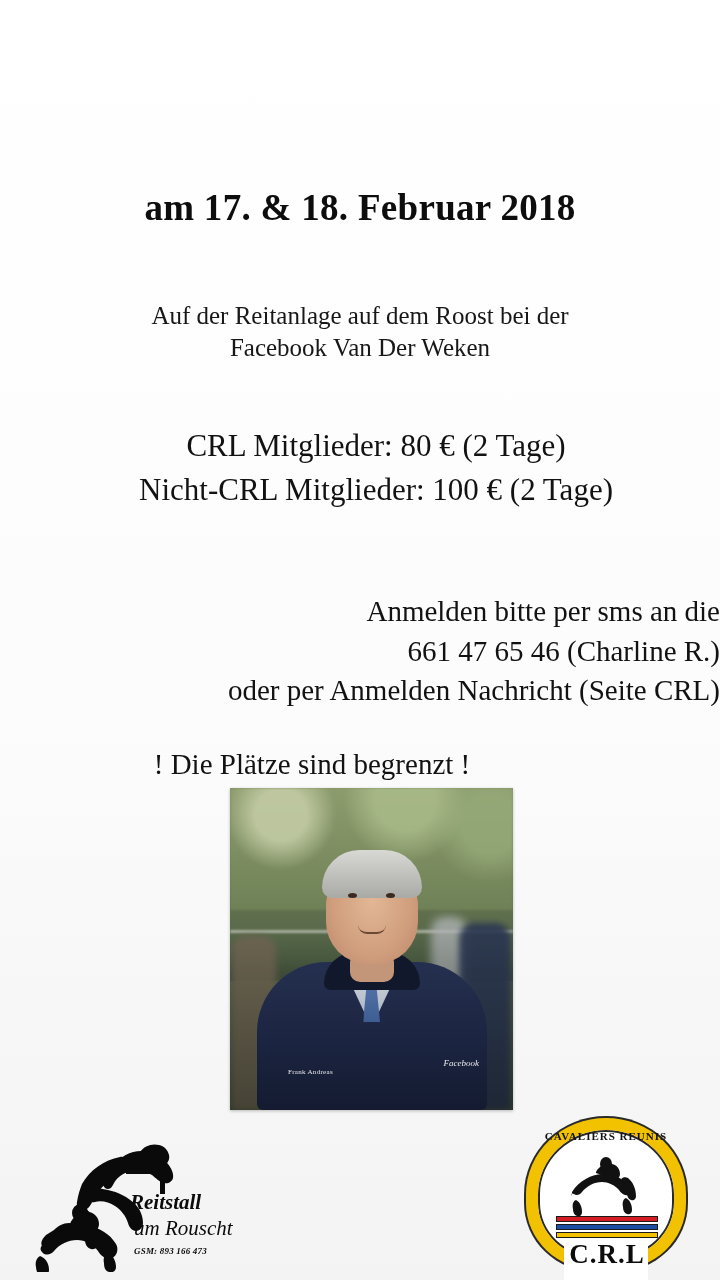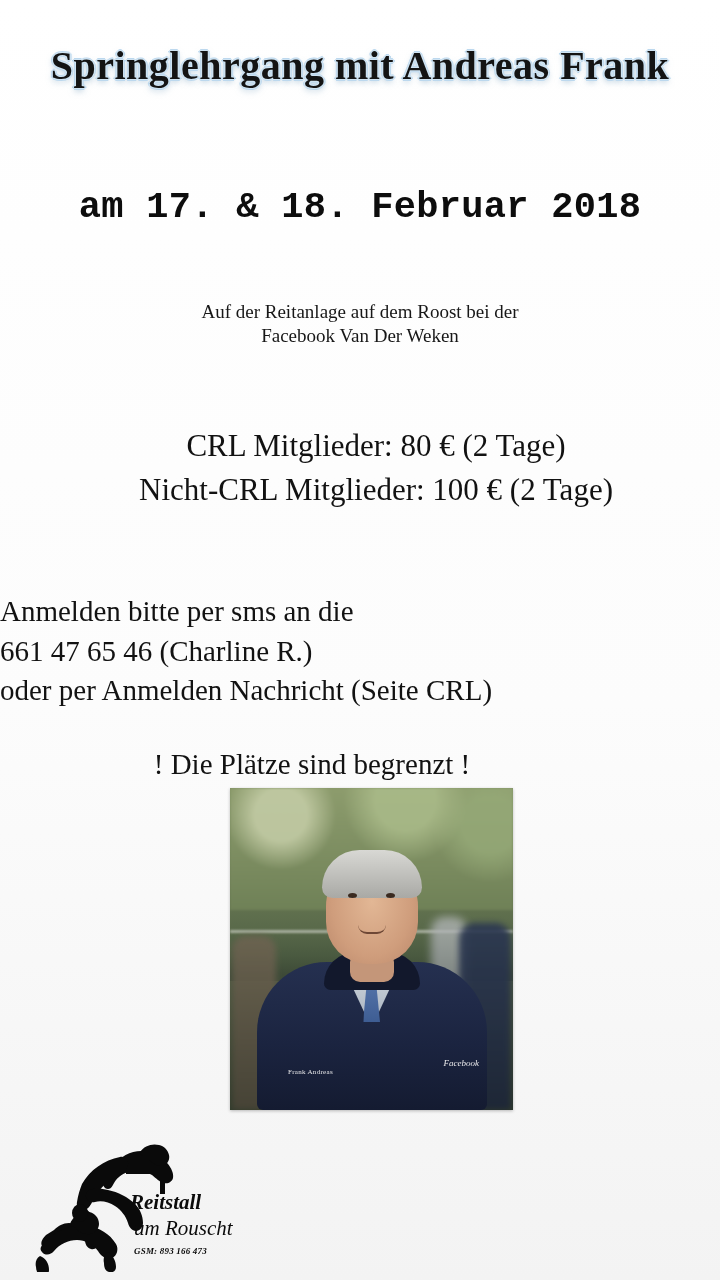--- a/index.html
+++ b/index.html
@@ -50,36 +50,36 @@
     line-height: 1.1;
   }
 
   
   .date {
     position: absolute;
     top: 186px;
     left: 0;
     width: 720px;
     text-align: center;
-    font-family: Liberation Mono, monospace;
+    font-family: Liberation Serif, serif;
     font-weight: bold;
     font-size: 37px;
     color: #0d0d0d;
     letter-spacing: 0.3px;
   }
 
   
   .venue {
     position: absolute;
     top: 300px;
     left: 0;
     width: 720px;
     text-align: center;
     font-family: "Liberation Serif", serif;
-    font-size: 19px;
+    font-size: 25px;
     line-height: 1.28;
     color: #171717;
   }
 
   
   .prices {
     position: absolute;
     top: 424px;
     left: 16px;
     width: 720px;
@@ -89,21 +89,21 @@
     line-height: 1.42;
     color: #121212;
   }
 
   
   .registration {
     position: absolute;
     top: 592px;
     left: 0;
     width: 720px;
-    text-align: left;
+    text-align: right;
     font-family: "Liberation Serif", serif;
     font-size: 29px;
     line-height: 1.37;
     color: #121212;
   }
 
   
   .limited {
     position: absolute;
     top: 748px;
@@ -401,23 +401,20 @@
     font-size: 27px;
     letter-spacing: 1px;
     color: #0c0c0c;
   }
 </style>
 </head>
 <body>
 
 <div class="poster">
 
-  <div class="title-wrap">
-    <div class="title">Springlehrgang mit Andreas Frank</div>
-  </div>
 
   <div class="date">am 17. &amp; 18. Februar 2018</div>
 
   <div class="venue">
     <div>Auf der Reitanlage auf dem Roost bei der</div>
     <div>Facebook Van Der Weken</div>
   </div>
 
   <div class="prices">
     <div>CRL Mitglieder: 80 € (2 Tage)</div>
@@ -480,14 +477,35 @@
         <ellipse cx="58" cy="101" rx="8" ry="9"></ellipse>
         <path d="M18 144c6 2 9 8 9 14 0 4-3 7-7 6s-6-5-6-9c-1-4 0-9 4-11z"></path>
         <path d="M86 140c5 3 8 9 8 15 0 4-3 6-7 5s-5-5-5-9c-1-4 0-9 4-11z"></path>
       </g>
     </svg>
     <div class="txt1">Reitstall</div>
     <div class="txt2">um Rouscht</div>
     <div class="txt3">GSM: 893 166 473</div>
   </div>
 
+  <div class="logo-crl">
+    <div class="crl-ring"></div>
+    <div class="crl-cut"></div>
+    <div class="crl-arc-text">CAVALIERS REUNIS</div>
+    <svg style="position:absolute;left:54px;top:36px" width="82" height="66" viewBox="0 0 82 66">
+      <g fill="#111111">
+        <path d="M6 42c7-11 19-18 32-18 10 0 20 5 26 13 2 3 1 7-2 8-4 1-7-2-9-5-4-5-11-8-17-8-8 0-15 4-20 10-2 3-6 4-8 2-2-1-3-1-2 2z"></path>
+        <path d="M30 22c3-6 10-9 16-8 5 1 8 5 8 10 0 4-4 7-8 7-5 0-8-3-11-6-2-2-6-1-5-3z"></path>
+        <ellipse cx="40" cy="14" rx="6" ry="7"></ellipse>
+        <path d="M10 50c4 2 6 7 6 12 0 3-2 5-5 4s-4-4-4-7c-1-4 0-8 3-9z"></path>
+        <path d="M60 48c4 2 6 7 6 12 0 3-2 5-5 4s-4-4-4-7c-1-4 0-8 3-9z"></path>
+        <path d="M62 28c5 4 8 11 8 18 0 3-2 5-5 4s-4-4-4-7c0-5-2-10-5-13-2-2 3-4 6-2z"></path>
+      </g>
+    </svg>
+    <div class="crl-bars">
+      <span class="b1"></span>
+      <span class="b2"></span>
+      <span class="b3"></span>
+    </div>
+    <div class="crl-name">C.R.L</div>
+  </div>
 
 </div>
 
 </body></html>

